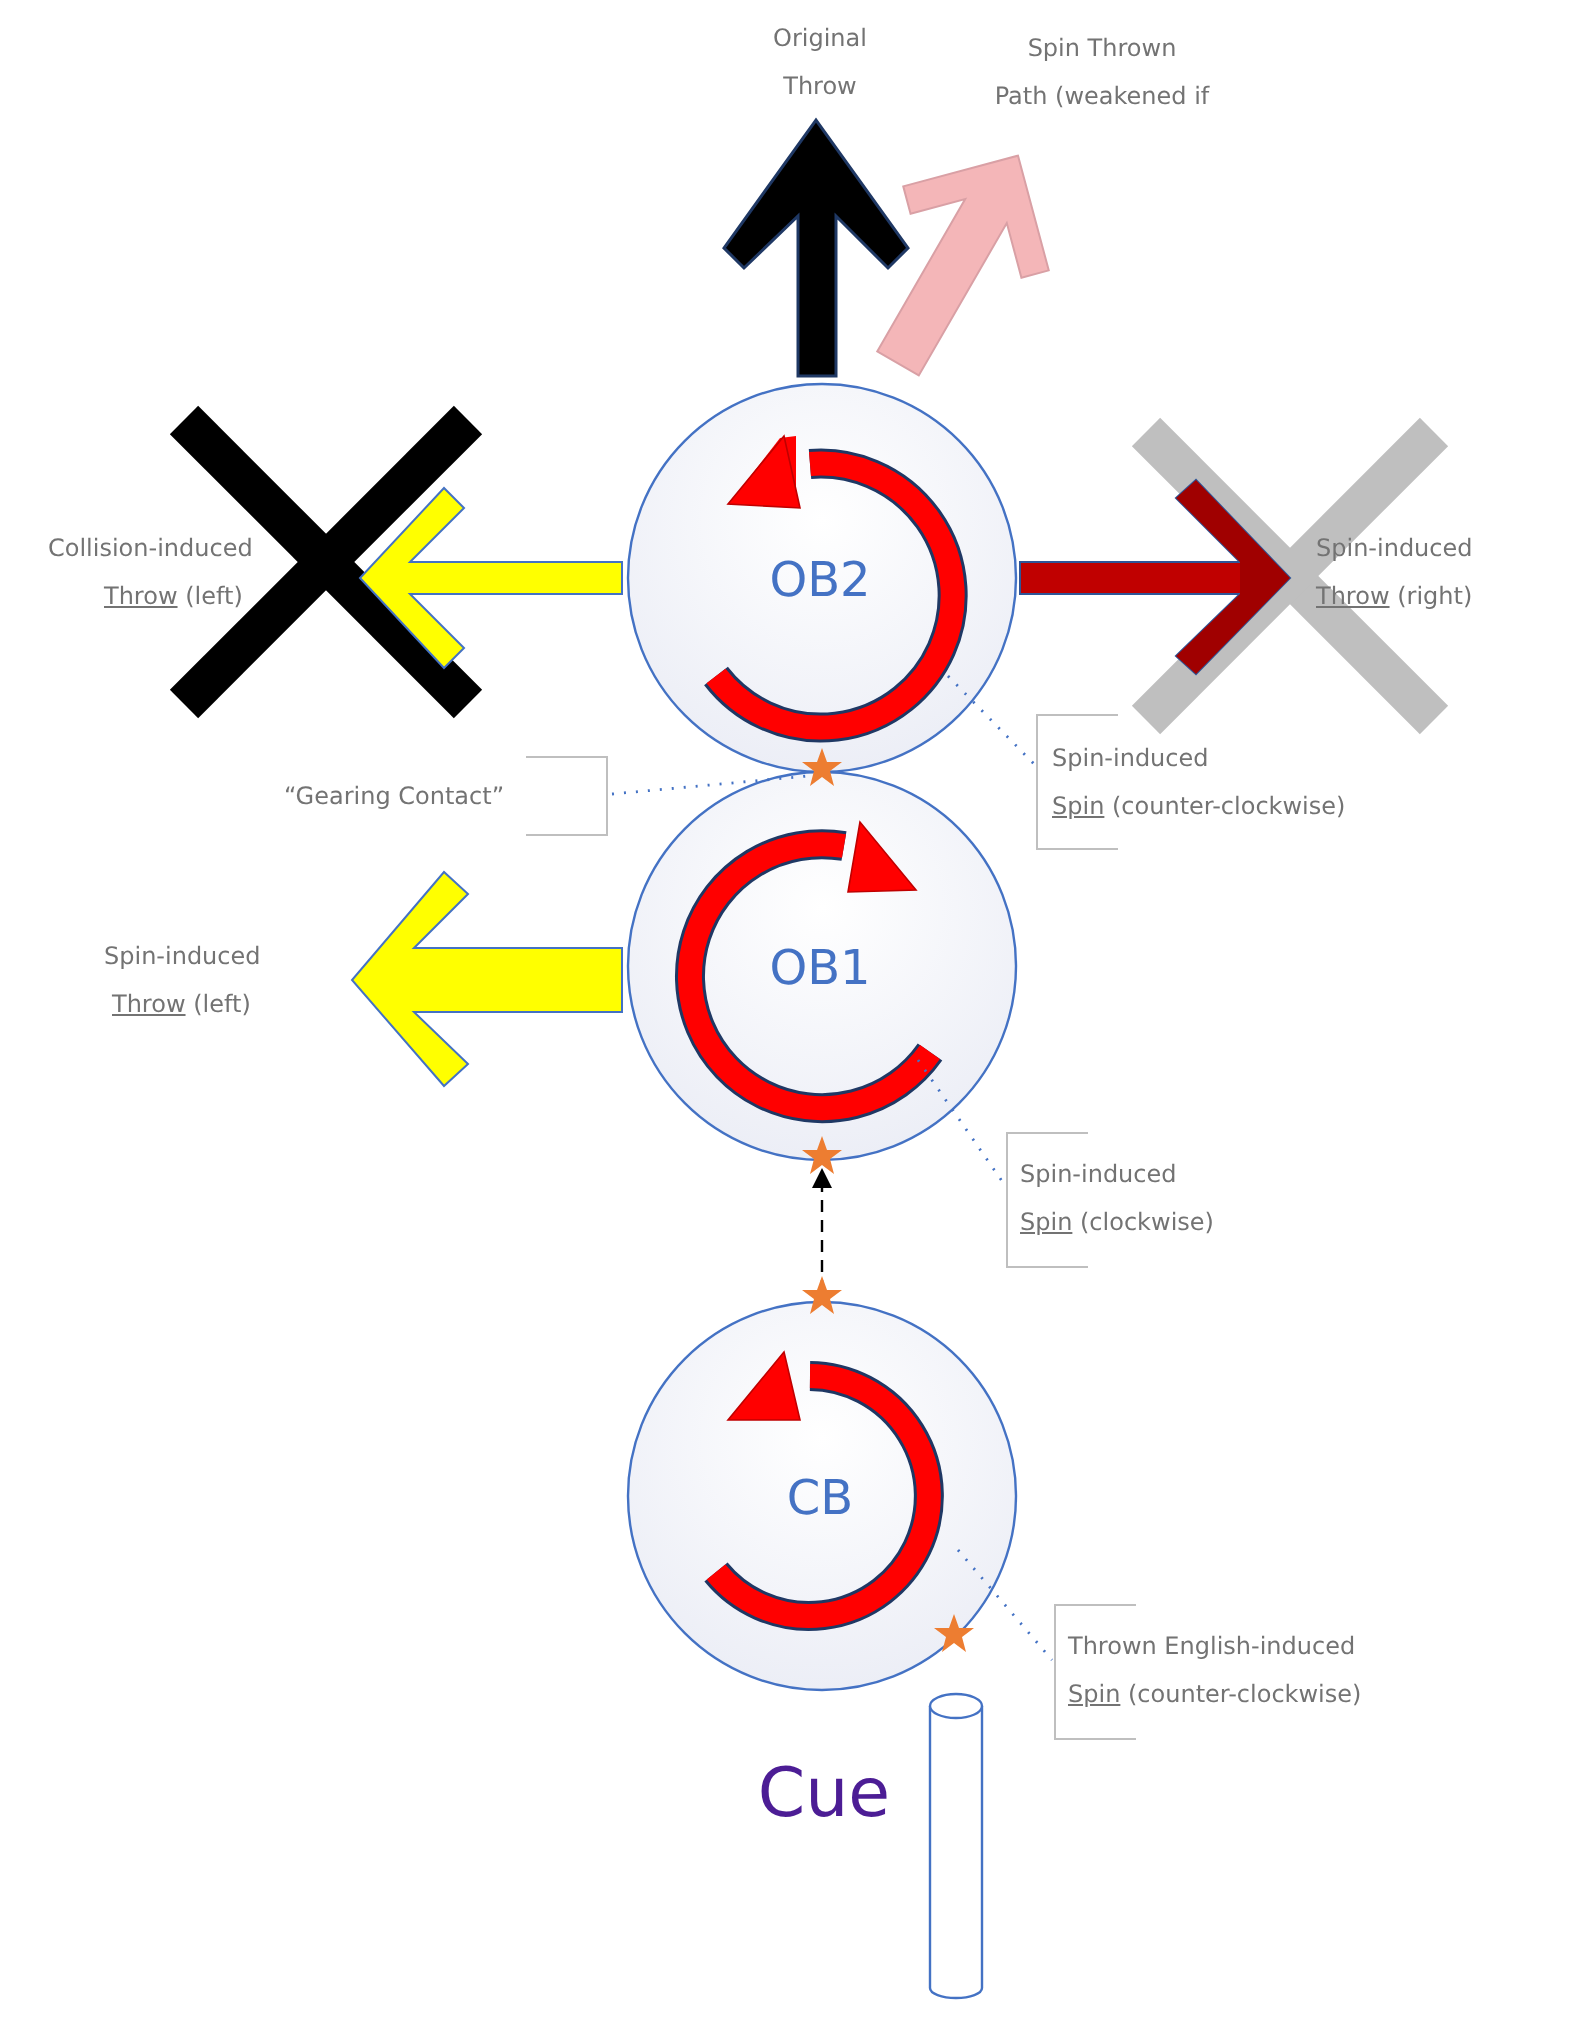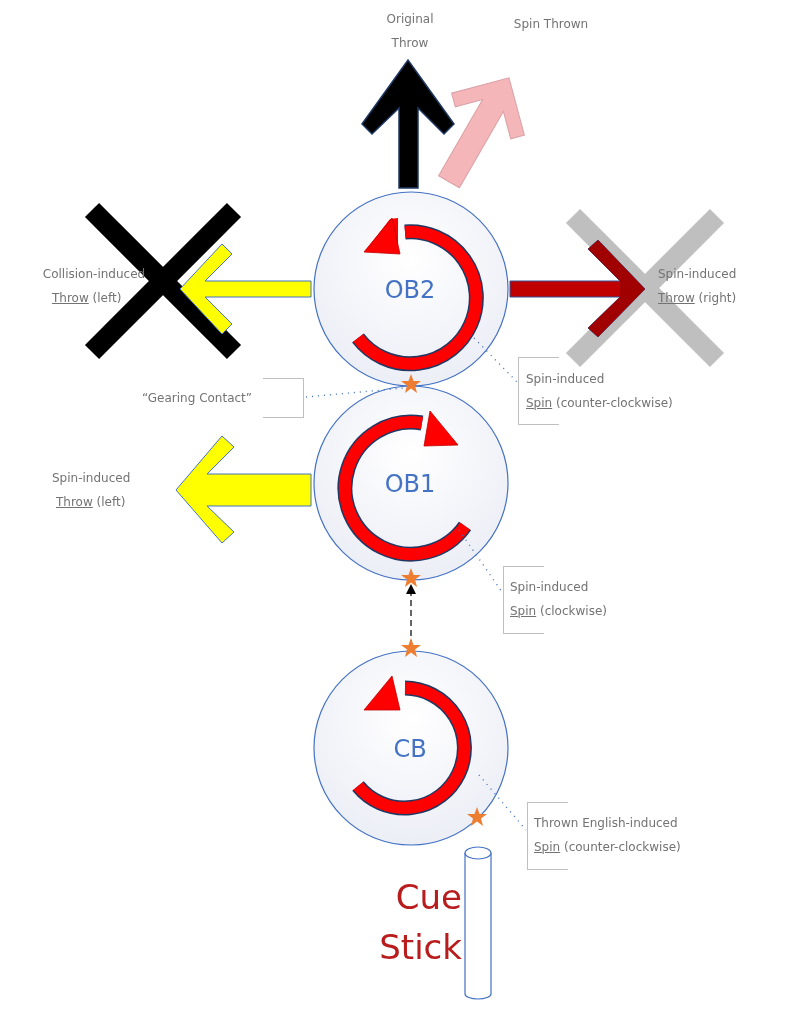--- a/index.html
+++ b/index.html
@@ -3,21 +3,21 @@
 <meta charset="utf-8">
 <style>
   html,body{margin:0;padding:0;background:#ffffff;}
   body{width:798px;height:1012px;position:relative;overflow:hidden;font-family:"Liberation Sans","DejaVu Sans",sans-serif;}
   #diagram{position:absolute;left:0;top:0;width:798px;height:1012px;}
   .lbl{position:absolute;font-family:"DejaVu Sans","Liberation Sans",sans-serif;font-size:12px;line-height:24px;color:#737373;white-space:nowrap;}
   .lbl .u{text-decoration:underline;}
   .center{text-align:center;}
   .callout{position:absolute;border:1px solid #bfbfbf;border-right:none;background:transparent;}
   .ball-label{font-family:"DejaVu Sans","Liberation Sans",sans-serif;font-size:24px;fill:#4472c4;}
-  .cue-label{position:absolute;font-family:"DejaVu Sans","Liberation Sans",sans-serif;font-size:34px;line-height:50px;color:#b91c1c;text-align:right;}
+  .cue-label{position:absolute;font-family:"DejaVu Sans","Liberation Sans",sans-serif;font-size:34px;line-height:50px;color:#4c1d95;text-align:center;}
 </style>
 </head>
 <body>
 
 <svg id="diagram" viewBox="0 0 798 1012" xmlns="http://www.w3.org/2000/svg">
   <defs>
     <radialGradient id="ballFill" cx="50%" cy="35%" r="65%">
       <stop offset="0%" stop-color="#ffffff"></stop>
       <stop offset="100%" stop-color="#eceef6"></stop>
     </radialGradient>
@@ -121,24 +121,25 @@
   </g>
 </svg>
 
 <div class="lbl center" style="left:360px;top:7px;width:100px;">
   <div>Original</div>
   <div>Throw</div>
 </div>
 
 <div class="lbl center" style="left:476px;top:12px;width:150px;">
   <div>Spin Thrown</div>
+  <div>Path (weakened if</div>
 </div>
 
 <div class="lbl center" style="left:24px;top:262px;width:140px;overflow:hidden;clip-path:inset(0 0 0 0);">
-  <div style="text-align:center;">Collision-induced</div>
+  <div style="text-align:left;">Collision-induced</div>
   <div style="text-align:left;padding-left:28px;"><span class="u">Throw</span><span> (left)</span></div>
 </div>
 
 <div class="lbl" style="left:658px;top:262px;">
   <div>Spin-induced</div>
   <div><span class="u">Throw</span><span> (right)</span></div>
 </div>
 
 <div class="callout" style="left:518px;top:357px;width:40px;height:66px;"></div>
 <div class="lbl" style="left:526px;top:367px;">
@@ -161,14 +162,13 @@
 </div>
 
 <div class="callout" style="left:527px;top:802px;width:40px;height:66px;"></div>
 <div class="lbl" style="left:534px;top:811px;">
   <div>Thrown English-induced</div>
   <div><span class="u">Spin</span><span> (counter-clockwise)</span></div>
 </div>
 
 <div class="cue-label" style="left:362px;top:872px;width:100px;">
   <div>Cue</div>
-  <div>Stick</div>
 </div>
 
 </body></html>

